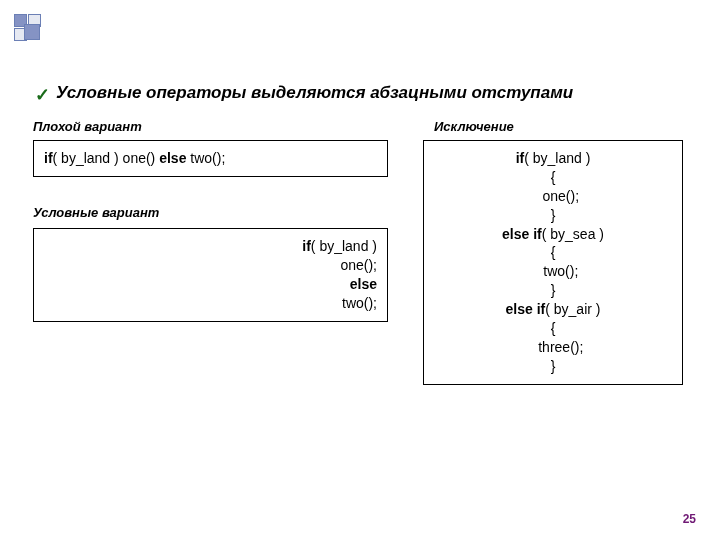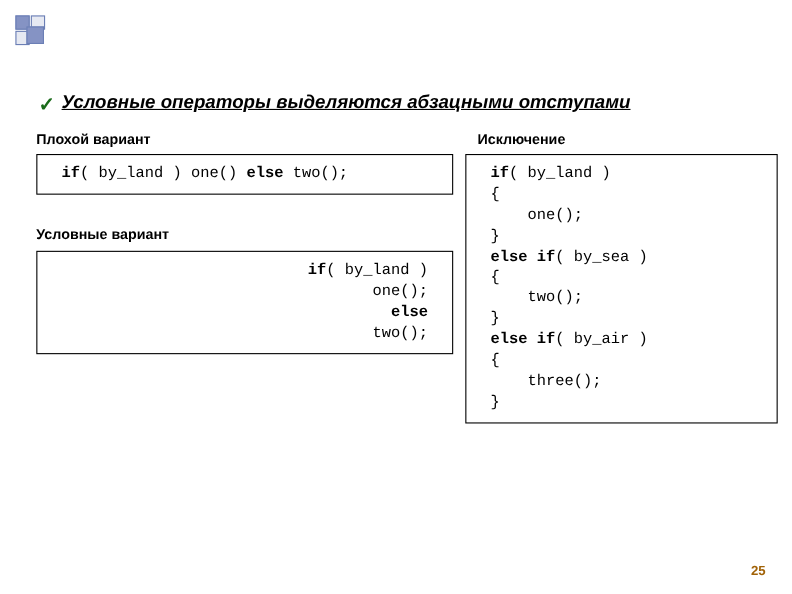--- a/index.html
+++ b/index.html
@@ -27,63 +27,63 @@
     background: #e6e9f2;
   }
   .heading {
     position: absolute;
     left: 56px;
     top: 83px;
     font-size: 17px;
     font-weight: bold;
     font-style: italic;
     color: #000;
-    text-decoration: underline;
   }
   .check {
     position: absolute;
     left: 35px;
     top: 84px;
     color: #1a6b1a;
     font-size: 18px;
     font-weight: bold;
   }
   .label {
     position: absolute;
     font-size: 13px;
+    font-style: italic;
     font-weight: bold;
     color: #000;
   }
   .lbl-bad { left: 33px; top: 119px; }
   .lbl-exc { left: 434px; top: 119px; }
   .lbl-good { left: 33px; top: 205px; }
   .codebox {
     position: absolute;
     border: 1px solid #000;
     background: #fff;
-    padding: 8px 22px;
-    font-family: Liberation Mono, monospace;
+    padding: 8px 10px;
+    font-family: Liberation Sans, sans-serif;
     font-size: 14px;
     line-height: 1.35;
     white-space: pre;
     color: #000;
   }
   .codebox .kw {
     font-weight: bold;
   }
   .box-bad { left: 33px; top: 140px; width: 333px; }
   .box-good { left: 33px; top: 228px; width: 333px; text-align: right; }
-  .box-exc { left: 423px; top: 140px; width: 238px; }
+  .box-exc { left: 423px; top: 140px; width: 238px; text-align: center; }
   .pagenum {
     position: absolute;
     right: 24px;
     bottom: 14px;
     font-size: 12px;
     font-weight: bold;
-    color: #a16207;
+    color: #701a75;
   }
 </style>
 </head>
 <body>
 
 <div class="deco-squares">
   <div class="sq filled" style="left:0px; top:0px; width:11px; height:11px;"></div>
   <div class="sq light" style="left:14px; top:0px; width:11px; height:11px;"></div>
   <div class="sq light" style="left:0px; top:14px; width:11px; height:11px;"></div>
   <div class="sq filled" style="left:10px; top:10px; width:14px; height:14px;"></div>

